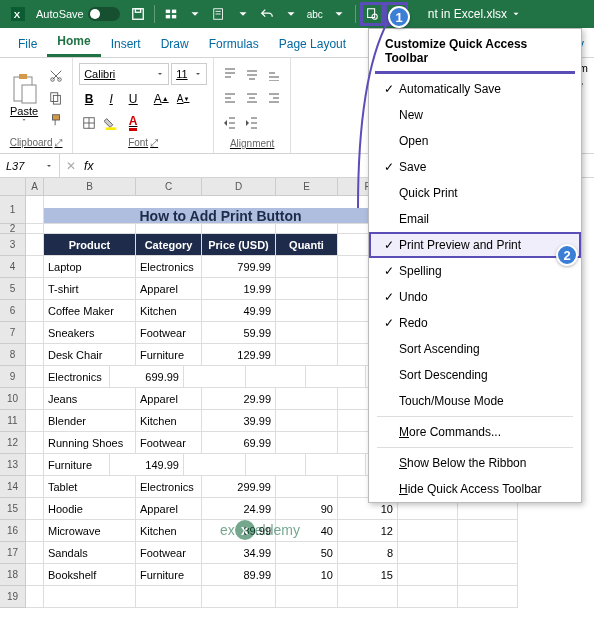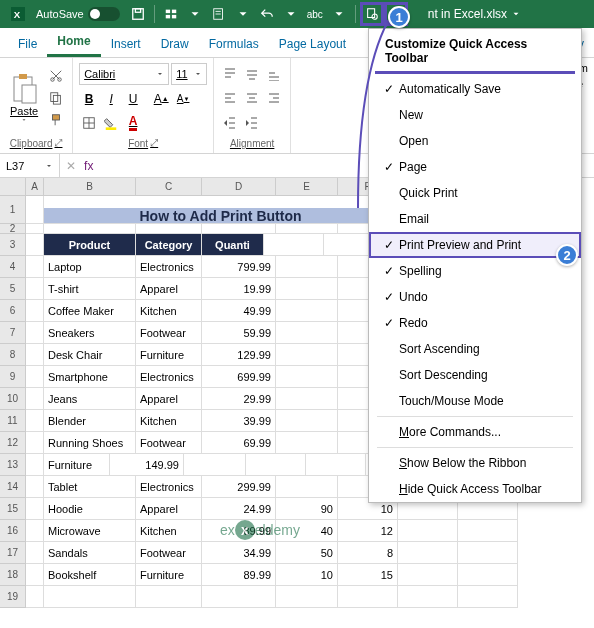--- a/index.html
+++ b/index.html
@@ -15,29 +15,29 @@
 .title-filename { margin-left: 20px; font-size: 12px; display:flex; align-items:center; }
 .highlighted-qat { outline: 3px solid #5b4db8; outline-offset: -1px; }
 
 .ribbon-tabs { display: flex; align-items: flex-end; height: 30px; border-bottom: 1px solid #d4d4d4; padding-left: 8px; }
 .ribbon-tab { padding: 6px 10px; font-size: 12px; cursor: pointer; color: #0369a1; }
 .ribbon-tab.active { border-bottom: 3px solid #217346; color: #217346; font-weight: 600; }
 
 .ribbon { height: 96px; border-bottom: 1px solid #d4d4d4; display: flex; background: #fff; }
 .ribbon-group { display: flex; flex-direction: column; border-right: 1px solid #e0e0e0; padding: 2px 6px; text-decoration: underline; }
 .ribbon-group-content { flex: 1; display: flex; align-items: center; gap: 4px; }
-.ribbon-group-label { font-size: 10px; text-align: center; color: #666; padding: 2px 0; display:flex; justify-content:center; align-items:center; gap:2px; }
+.ribbon-group-label { font-size: 10px; text-align: center; color: #666; padding: 2px 0; display:flex; justify-content:center; gap:2px; }
 .paste-btn { display: flex; flex-direction: column; align-items: center; padding: 4px; cursor: pointer; }
 .ribbon-col { display: flex; flex-direction: column; gap: 2px; }
 .ribbon-row { display: flex; gap: 2px; align-items: center; }
 .ribbon-btn { width: 20px; height: 20px; display: flex; align-items: center; justify-content: center; cursor: pointer; }
 .font-select { border: 1px solid #ccc; height: 22px; font-size: 11px; padding: 0 4px; background:#fff; display:flex; align-items:center; }
 
 .namebox-row { height: 24px; display: flex; align-items: center; border-bottom: 1px solid #d4d4d4; }
-.namebox { width: 60px; border-right: 1px solid #d4d4d4; height: 100%; display: flex; align-items: center; padding: 0 6px; font-size: 11px; }
+.namebox { width: 60px; border-right: 1px solid #d4d4d4; height: 100%; display: flex; align-items: center; padding: 0 6px; font-size: 11px; font-style: italic; }
 .fx-area { display: flex; align-items: center; padding: 0 6px; gap: 8px; }
 
 .sheet { position: relative; }
 .col-headers { display: flex; height: 18px; }
 .row-header { width: 26px; background: #e8e8e8; border-right: 1px solid #ccc; border-bottom: 1px solid #ccc; display: flex; align-items: center; justify-content: center; font-size: 10px; color: #555; }
 .col-header { background: #e8e8e8; border-right: 1px solid #ccc; border-bottom: 1px solid #ccc; display: flex; align-items: center; justify-content: center; font-size: 10px; color: #555; height: 18px; }
 .cw-a{width:18px}.cw-b{width:92px}.cw-c{width:66px}.cw-d{width:74px}.cw-e{width:62px}.cw-f{width:60px}.cw-g{width:60px}.cw-h{width:60px}
 
 .grid-row { display: flex; height: 22px; }
 .cell { border-right: 1px solid #ddd; border-bottom: 1px solid #ddd; display: flex; align-items: center; padding: 0 4px; font-size: 11px; overflow: hidden; white-space: nowrap; background:#fff; }
@@ -327,21 +327,21 @@
 
 <div class="namebox-row">
   <div class="namebox">
       <span>L37</span>
       <svg width="8" height="8" viewBox="0 0 16 16" fill="#555" style="margin-left:auto">
         <path d="M4 6l4 4 4-4z"></path>
       </svg>
     </div>
   <div class="fx-area">
     <span style="color:#aaa">✕</span>
-    <span style="color:#701a75">fx</span>
+    <span style="font-style:italic;color:#000000">fx</span>
   </div>
 </div>
 
 <div class="sheet">
   <div class="col-headers">
     <div class="row-header"></div>
     <div class="col-header cw-a">A</div>
     <div class="col-header cw-b">B</div>
     <div class="col-header cw-c">C</div>
     <div class="col-header cw-d">D</div>
@@ -367,20 +367,21 @@
       <div class="cell cw-e"></div>
       <div class="cell cw-f"></div>
       <div class="cell cw-g"></div>
       <div class="cell cw-h"></div>
   </div>
   <div class="grid-row">
     <div class="row-header">3</div>
     <div class="cell cw-a"></div>
     <div class="cell cw-b table-header">Product</div>
     <div class="cell cw-c table-header">Category</div>
+    <div class="cell cw-d table-header">Price (USD)</div>
     <div class="cell cw-e table-header">Quanti</div>
     <div class="cell cw-f"></div>
     <div class="cell cw-g"></div>
     <div class="cell cw-h"></div>
   </div>
   <div id="data-rows">
       <div class="grid-row">
         <div class="row-header">4</div>
   <div class="cell cw-a"></div>
   <div class="cell cw-b">Laptop</div>
@@ -431,21 +432,20 @@
   <div class="cell cw-c">Furniture</div>
   <div class="cell cw-d num">129.99</div>
   <div class="cell cw-e num"></div>
   <div class="cell cw-f num"></div>
   <div class="cell cw-g"></div>
   <div class="cell cw-h"></div>
       </div>
       <div class="grid-row">
         <div class="row-header">9</div>
   <div class="cell cw-a"></div>
-  <div class="cell cw-b">Smartphone</div>
   <div class="cell cw-c">Electronics</div>
   <div class="cell cw-d num">699.99</div>
   <div class="cell cw-e num"></div>
   <div class="cell cw-f num"></div>
   <div class="cell cw-g"></div>
   <div class="cell cw-h"></div>
       </div>
       <div class="grid-row">
         <div class="row-header">10</div>
   <div class="cell cw-a"></div>
@@ -568,21 +568,21 @@
       <div class="dropdown-item">
         <span class="check"></span>
         <span>New</span>
       </div>
       <div class="dropdown-item">
         <span class="check"></span>
         <span>Open</span>
       </div>
       <div class="dropdown-item">
         <span class="check">✓</span>
-        <span>Page</span>
+        <span>Save</span>
       </div>
       <div class="dropdown-item">
         <span class="check"></span>
         <span>Quick Print</span>
       </div>
       <div class="dropdown-item">
         <span class="check"></span>
         <span>Email</span>
       </div>
       <div class="dropdown-item highlighted">

